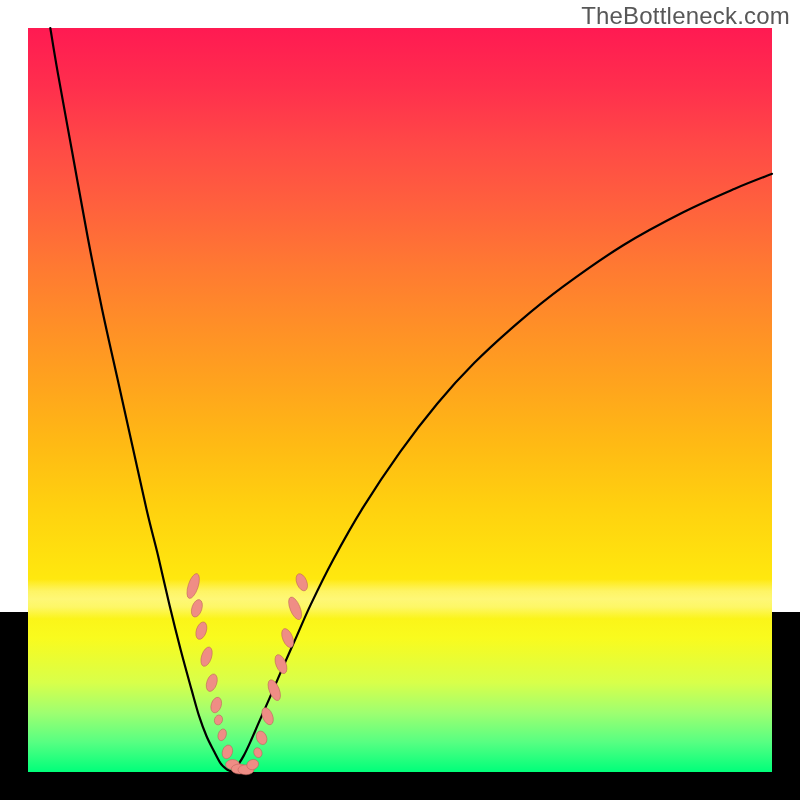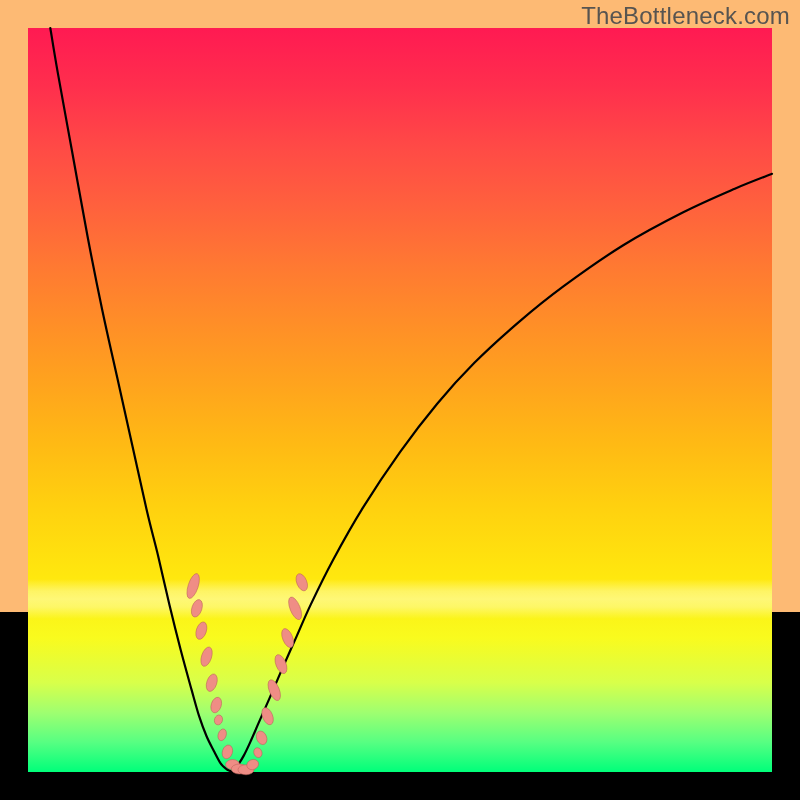--- a/index.html
+++ b/index.html
@@ -9,21 +9,21 @@
     height: 800px;
     overflow: hidden;
     background: #000;
     font-family: Arial, Helvetica, sans-serif;
   }
   .frame {
     position: absolute;
     top: 0; left: 0;
     width: 800px;
     height: 612px;
-    background: #fdba74;
+    background: #ffffff;
   }
   .plot-area {
     position: absolute;
     top: 28px;
     left: 28px;
     width: 744px;
     height: 744px;
     background: linear-gradient(
       to bottom,
       #ff1a52 0%,

